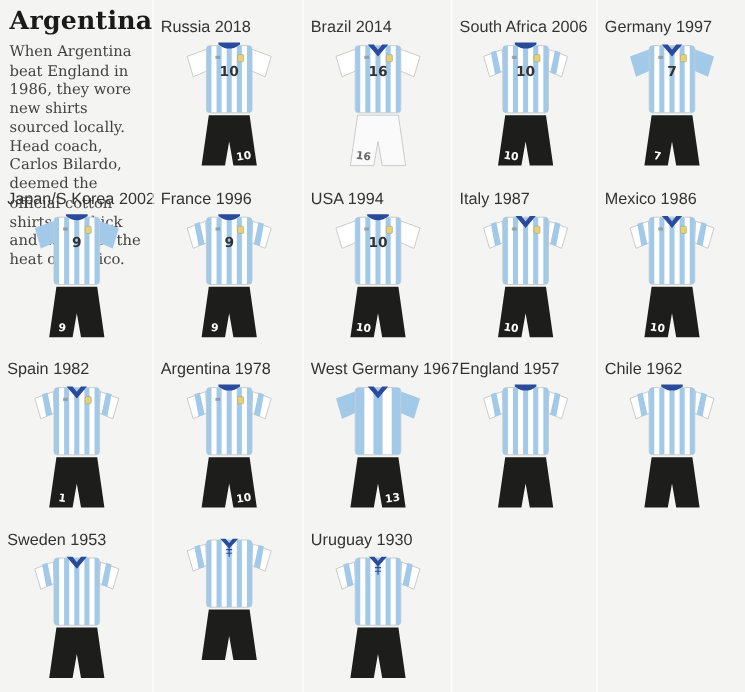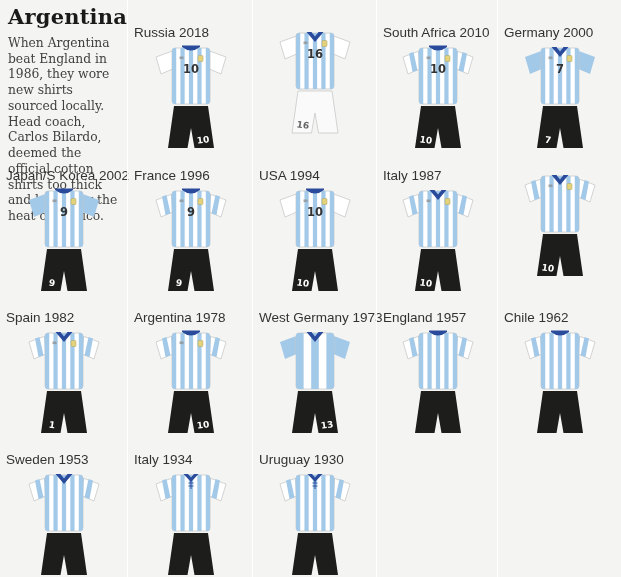--- a/index.html
+++ b/index.html
@@ -8,21 +8,21 @@
   .grid{position:relative;width:621px;height:577px;display:grid;
         grid-template-columns:128px 125px 124px 121px 123px;
         grid-template-rows:143px 142px 142px 150px}
   .divider{position:absolute;top:0;width:1px;height:577px;background:rgba(255,255,255,.95)}
   .d1{left:127px}.d2{left:252px}.d3{left:376px}.d4{left:497px}
   .intro{padding:4px 10px 0 8px}
   .title{font-family:"DejaVu Serif","Liberation Serif",serif;font-size:21px;font-weight:700;
          color:var(--title,#1a1a1a);letter-spacing:.2px;margin-bottom:7px}
   .desc{font-family:"DejaVu Serif","Liberation Serif",serif;font-size:12.3px;line-height:1.28;
         color:var(--body,#414141)}
-  .kit-cell{padding-top:25px}
+  .kit-cell{padding-top:15px}
   .kit-label{font-size:13.5px;color:var(--label,#333);padding-left:6px;white-space:nowrap}
   .kit-art{width:100px;margin:3px auto 0;line-height:0}
 </style>
 </head>
 <body>
 
 <div class="page">
   <div class="grid">
     <div class="divider d1"></div>
     <div class="divider d2"></div>
@@ -52,20 +52,21 @@
             <path d="M41,4 Q50,11 59,4 L59,2.5 L41,2.5 Z" fill="#2a4b9b"></path>
             <rect x="57" y="12.5" width="5" height="6" rx="1" fill="#e3d27a" stroke="#a9a26b" stroke-width="0.5"></rect>
     <rect x="38.5" y="13.5" width="4" height="2.6" fill="#8f8f8f" opacity="0.75"></rect>
             <text x="50" y="30" text-anchor="middle" font-family="'DejaVu Sans',sans-serif" font-size="11.5" font-weight="bold" fill="#333">10</text>
             <polygon points="33,63 67,63 73,105 53.5,105 50,85 46.5,105 27,105" fill="#1d1d1b"></polygon>
             <text x="62.5" y="100" text-anchor="middle" font-family="'DejaVu Sans',sans-serif" font-size="9" font-weight="bold" fill="#fff" transform="rotate(-8 62.5 100)">10</text>
           </svg></div>
   </figure>
 
   <figure class="cell kit-cell">
+    <figcaption class="kit-label">Brazil 2014</figcaption>
     <div class="kit-art"><svg viewBox="0 0 100 112" width="100" height="112" xmlns="http://www.w3.org/2000/svg" role="img">
             <polygon points="34,7 15,14 20,31 34,25" fill="#fff" stroke="#c9c9c9" stroke-width="0.8"></polygon>
             <polygon points="66,7 85,14 80,31 66,25" fill="#fff" stroke="#c9c9c9" stroke-width="0.8"></polygon>
             <rect x="31" y="5" width="38" height="56" rx="3" fill="#fff" stroke="#c9c9c9" stroke-width="0.8"></rect>
             <clipPath id="t1">
               <rect x="31" y="5" width="38" height="56" rx="3"></rect>
             </clipPath>
             <g clip-path="url(#t1)">
               <rect x="31.00" y="5" width="4.22" height="56" fill="#a3c9e8"></rect>
               <rect x="39.44" y="5" width="4.22" height="56" fill="#a3c9e8"></rect>
@@ -76,21 +77,21 @@
             <path d="M41.5,4 L50,14 L58.5,4 L53.5,4 L50,8.5 L46.5,4 Z" fill="#2a4b9b"></path>
             <rect x="57" y="12.5" width="5" height="6" rx="1" fill="#e3d27a" stroke="#a9a26b" stroke-width="0.5"></rect>
     <rect x="38.5" y="13.5" width="4" height="2.6" fill="#8f8f8f" opacity="0.75"></rect>
             <text x="50" y="30" text-anchor="middle" font-family="'DejaVu Sans',sans-serif" font-size="11.5" font-weight="bold" fill="#333">16</text>
             <polygon points="33,63 67,63 73,105 53.5,105 50,85 46.5,105 27,105" fill="#fafafa" stroke="#c9c9c9" stroke-width="0.8"></polygon>
             <text x="37.5" y="100" text-anchor="middle" font-family="'DejaVu Sans',sans-serif" font-size="9" font-weight="bold" fill="#666" transform="rotate(8 37.5 100)">16</text>
           </svg></div>
   </figure>
 
   <figure class="cell kit-cell">
-    <figcaption class="kit-label">South Africa 2010</figcaption>
+    <figcaption class="kit-label">South Africa 2006</figcaption>
     <div class="kit-art"><svg viewBox="0 0 100 112" width="100" height="112" xmlns="http://www.w3.org/2000/svg" role="img">
             <polygon points="34,7 15,14 20,31 34,25" fill="#fff" stroke="#c9c9c9" stroke-width="0.8"></polygon>
             <polygon points="21,10.5 25.5,9 29.5,27.5 24.5,29" fill="#a3c9e8"></polygon>
             <polygon points="30,8.5 34,7.5 34,25.5 31,26.5" fill="#a3c9e8"></polygon>
             <polygon points="66,7 85,14 80,31 66,25" fill="#fff" stroke="#c9c9c9" stroke-width="0.8"></polygon>
             <polygon points="79,10.5 74.5,9 70.5,27.5 75.5,29" fill="#a3c9e8"></polygon>
             <polygon points="70,8.5 66,7.5 66,25.5 69,26.5" fill="#a3c9e8"></polygon>
             <rect x="31" y="5" width="38" height="56" rx="3" fill="#fff" stroke="#c9c9c9" stroke-width="0.8"></rect>
             <clipPath id="t2">
               <rect x="31" y="5" width="38" height="56" rx="3"></rect>
@@ -105,21 +106,21 @@
             <path d="M41,4 Q50,11 59,4 L59,2.5 L41,2.5 Z" fill="#2a4b9b"></path>
             <rect x="57" y="12.5" width="5" height="6" rx="1" fill="#e3d27a" stroke="#a9a26b" stroke-width="0.5"></rect>
     <rect x="38.5" y="13.5" width="4" height="2.6" fill="#8f8f8f" opacity="0.75"></rect>
             <text x="50" y="30" text-anchor="middle" font-family="'DejaVu Sans',sans-serif" font-size="11.5" font-weight="bold" fill="#333">10</text>
             <polygon points="33,63 67,63 73,105 53.5,105 50,85 46.5,105 27,105" fill="#1d1d1b"></polygon>
             <text x="37.5" y="100" text-anchor="middle" font-family="'DejaVu Sans',sans-serif" font-size="9" font-weight="bold" fill="#fff" transform="rotate(8 37.5 100)">10</text>
           </svg></div>
   </figure>
 
   <figure class="cell kit-cell">
-    <figcaption class="kit-label">Germany 2000</figcaption>
+    <figcaption class="kit-label">Germany 1997</figcaption>
     <div class="kit-art"><svg viewBox="0 0 100 112" width="100" height="112" xmlns="http://www.w3.org/2000/svg" role="img">
             <polygon points="34,7 15,14 20,31 34,25" fill="#a3c9e8"></polygon>
             <polygon points="66,7 85,14 80,31 66,25" fill="#a3c9e8"></polygon>
             <rect x="31" y="5" width="38" height="56" rx="3" fill="#fff" stroke="#c9c9c9" stroke-width="0.8"></rect>
             <clipPath id="t3">
               <rect x="31" y="5" width="38" height="56" rx="3"></rect>
             </clipPath>
             <g clip-path="url(#t3)">
               <rect x="31.00" y="5" width="4.22" height="56" fill="#a3c9e8"></rect>
               <rect x="39.44" y="5" width="4.22" height="56" fill="#a3c9e8"></rect>
@@ -237,20 +238,21 @@
             </g>
             <path d="M41.5,4 L50,14 L58.5,4 L53.5,4 L50,8.5 L46.5,4 Z" fill="#2a4b9b"></path>
             <rect x="57" y="12.5" width="5" height="6" rx="1" fill="#e3d27a" stroke="#a9a26b" stroke-width="0.5"></rect>
     <rect x="38.5" y="13.5" width="4" height="2.6" fill="#8f8f8f" opacity="0.75"></rect>
             <polygon points="33,63 67,63 73,105 53.5,105 50,85 46.5,105 27,105" fill="#1d1d1b"></polygon>
             <text x="37.5" y="100" text-anchor="middle" font-family="'DejaVu Sans',sans-serif" font-size="9" font-weight="bold" fill="#fff" transform="rotate(8 37.5 100)">10</text>
           </svg></div>
   </figure>
 
   <figure class="cell kit-cell">
+    <figcaption class="kit-label">Mexico 1986</figcaption>
     <div class="kit-art"><svg viewBox="0 0 100 112" width="100" height="112" xmlns="http://www.w3.org/2000/svg" role="img">
             <polygon points="34,7 15,14 20,31 34,25" fill="#fff" stroke="#c9c9c9" stroke-width="0.8"></polygon>
             <polygon points="21,10.5 25.5,9 29.5,27.5 24.5,29" fill="#a3c9e8"></polygon>
             <polygon points="30,8.5 34,7.5 34,25.5 31,26.5" fill="#a3c9e8"></polygon>
             <polygon points="66,7 85,14 80,31 66,25" fill="#fff" stroke="#c9c9c9" stroke-width="0.8"></polygon>
             <polygon points="79,10.5 74.5,9 70.5,27.5 75.5,29" fill="#a3c9e8"></polygon>
             <polygon points="70,8.5 66,7.5 66,25.5 69,26.5" fill="#a3c9e8"></polygon>
             <rect x="31" y="5" width="38" height="56" rx="3" fill="#fff" stroke="#c9c9c9" stroke-width="0.8"></rect>
             <clipPath id="t8">
               <rect x="31" y="5" width="38" height="56" rx="3"></rect>
@@ -320,21 +322,21 @@
             </g>
             <path d="M41,4 Q50,11 59,4 L59,2.5 L41,2.5 Z" fill="#2a4b9b"></path>
             <rect x="57" y="12.5" width="5" height="6" rx="1" fill="#e3d27a" stroke="#a9a26b" stroke-width="0.5"></rect>
     <rect x="38.5" y="13.5" width="4" height="2.6" fill="#8f8f8f" opacity="0.75"></rect>
             <polygon points="33,63 67,63 73,105 53.5,105 50,85 46.5,105 27,105" fill="#1d1d1b"></polygon>
             <text x="62.5" y="100" text-anchor="middle" font-family="'DejaVu Sans',sans-serif" font-size="9" font-weight="bold" fill="#fff" transform="rotate(-8 62.5 100)">10</text>
           </svg></div>
   </figure>
 
   <figure class="cell kit-cell">
-    <figcaption class="kit-label">West Germany 1973</figcaption>
+    <figcaption class="kit-label">West Germany 1967</figcaption>
     <div class="kit-art"><svg viewBox="0 0 100 112" width="100" height="112" xmlns="http://www.w3.org/2000/svg" role="img">
             <polygon points="34,7 15,14 20,31 34,25" fill="#a3c9e8"></polygon>
             <polygon points="66,7 85,14 80,31 66,25" fill="#a3c9e8"></polygon>
             <rect x="31" y="5" width="38" height="56" rx="3" fill="#fff" stroke="#c9c9c9" stroke-width="0.8"></rect>
             <clipPath id="t11">
               <rect x="31" y="5" width="38" height="56" rx="3"></rect>
             </clipPath>
             <g clip-path="url(#t11)">
               <rect x="31.00" y="5" width="7.60" height="56" fill="#a3c9e8"></rect>
               <rect x="46.20" y="5" width="7.60" height="56" fill="#a3c9e8"></rect>
@@ -415,21 +417,20 @@
               <rect x="47.89" y="5" width="4.22" height="56" fill="#a3c9e8"></rect>
               <rect x="56.33" y="5" width="4.22" height="56" fill="#a3c9e8"></rect>
               <rect x="64.78" y="5" width="4.22" height="56" fill="#a3c9e8"></rect>
             </g>
             <path d="M41.5,4 L50,14 L58.5,4 L53.5,4 L50,8.5 L46.5,4 Z" fill="#2a4b9b"></path>
             <polygon points="33,63 67,63 73,105 53.5,105 50,85 46.5,105 27,105" fill="#1d1d1b"></polygon>
           </svg></div>
   </figure>
 
   <figure class="cell kit-cell">
-    <figcaption class="kit-label">Italy 1934</figcaption>
     <div class="kit-art"><svg viewBox="0 0 100 112" width="100" height="112" xmlns="http://www.w3.org/2000/svg" role="img">
             <polygon points="34,7 15,14 20,31 34,25" fill="#fff" stroke="#c9c9c9" stroke-width="0.8"></polygon>
             <polygon points="21,10.5 25.5,9 29.5,27.5 24.5,29" fill="#a3c9e8"></polygon>
             <polygon points="30,8.5 34,7.5 34,25.5 31,26.5" fill="#a3c9e8"></polygon>
             <polygon points="66,7 85,14 80,31 66,25" fill="#fff" stroke="#c9c9c9" stroke-width="0.8"></polygon>
             <polygon points="79,10.5 74.5,9 70.5,27.5 75.5,29" fill="#a3c9e8"></polygon>
             <polygon points="70,8.5 66,7.5 66,25.5 69,26.5" fill="#a3c9e8"></polygon>
             <rect x="31" y="5" width="38" height="56" rx="3" fill="#fff" stroke="#c9c9c9" stroke-width="0.8"></rect>
             <clipPath id="t15">
               <rect x="31" y="5" width="38" height="56" rx="3"></rect>

